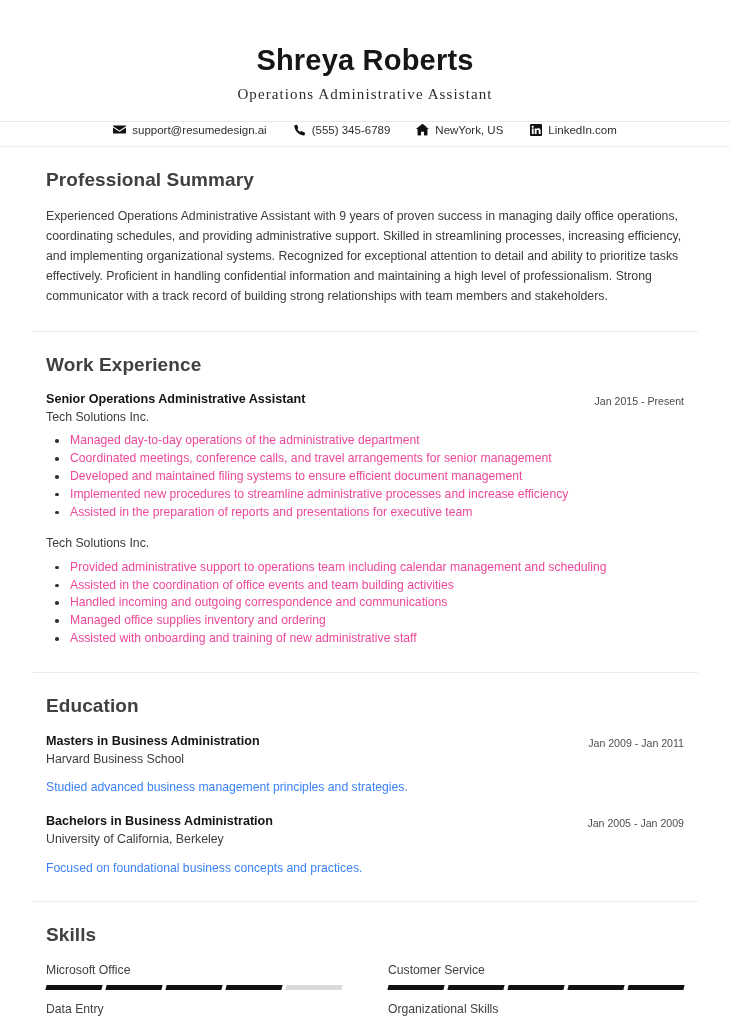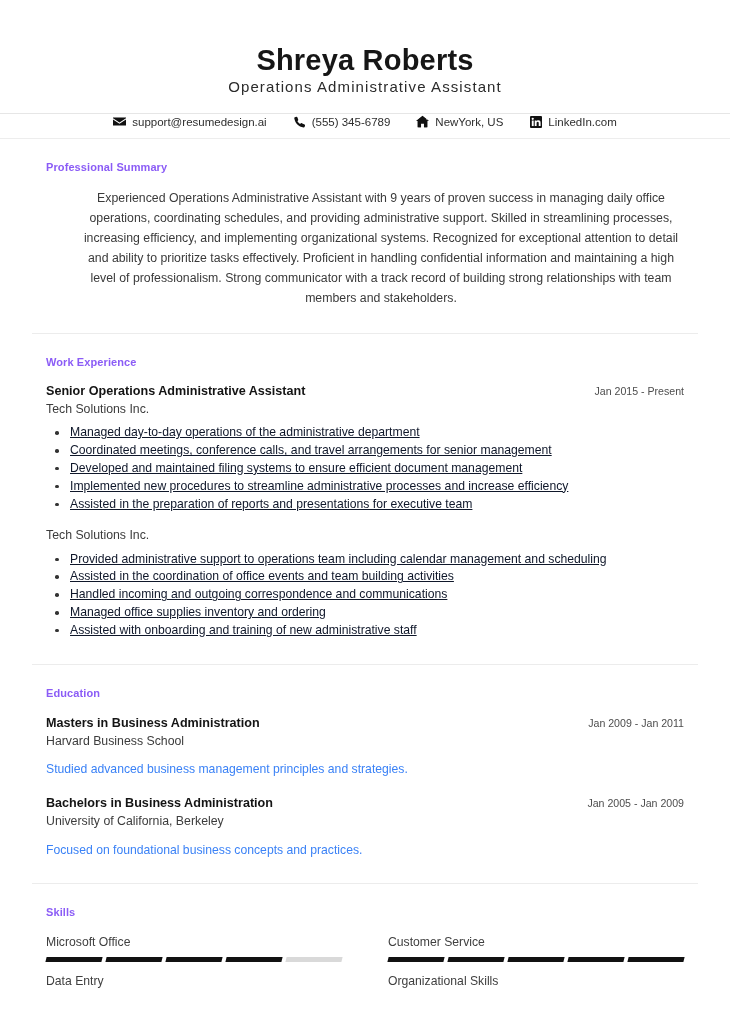--- a/index.html
+++ b/index.html
@@ -30,20 +30,22 @@
     font-weight: 700;
     letter-spacing: 0.2px;
     color: #161616;
     line-height: 1.25;
   }
   .job-title {
     font-size: 15px;
     font-weight: 400;
     letter-spacing: 1.1px;
     color: #2b2b2b;
+    margin-top: 8px;
+    font-family: Liberation Serif, serif;
   }
 
   
   .contact-bar {
     border-top: 1px solid #e6e6e6;
     border-bottom: 1px solid #ededed;
     padding: 1px 20px 10px 20px;
     display: flex;
     justify-content: center;
     align-items: center;
@@ -73,44 +75,43 @@
   .section {
     padding: 0 32px;
   }
   .section-inner { padding: 0 14px; }
   .section-divider {
     height: 1px;
     background: #ececec;
     margin: 0 32px;
   }
   .section-title {
-    font-size: 11px;
+    font-size: 19px;
     font-weight: 700;
-    color: #8b5cf6;
+    color: #404040;
     letter-spacing: 0.1px;
     margin: 22px 0 0 0;
   }
 
   
   .summary-text {
     font-size: 12.3px;
     line-height: 1.62;
     color: #3a3a3a;
     margin-top: 16px;
     margin-bottom: 24px;
-    text-align: center;
-    margin-left: 32px;
+    text-align: left;
   }
 
   
   .entry { margin-top: 15px; }
   .entry-head {
     display: flex;
     justify-content: space-between;
-    align-items: center;
+    align-items: flex-end;
   }
   .entry-role {
     font-size: 12.6px;
     font-weight: 700;
     color: #141414;
     line-height: 1.3;
   }
   .entry-date {
     font-size: 10.6px;
     color: #4d4d4d;
@@ -122,26 +123,25 @@
     color: #3c3c3c;
     margin-top: 2px;
     line-height: 1.4;
   }
   .entry-bullets {
     list-style: none;
     margin-top: 6px;
   }
   .entry-bullets li {
     font-size: 12.2px;
-    color: #0f172a;
+    color: #ec4899;
     line-height: 1.38;
     padding-left: 24px;
     position: relative;
     margin-bottom: 1px;
-    text-decoration: underline;
   }
   .entry-bullets li::before {
     content: "";
     position: absolute;
     left: 9px;
     top: 7px;
     width: 3.5px;
     height: 3.5px;
     border-radius: 50%;
     background: #333;

